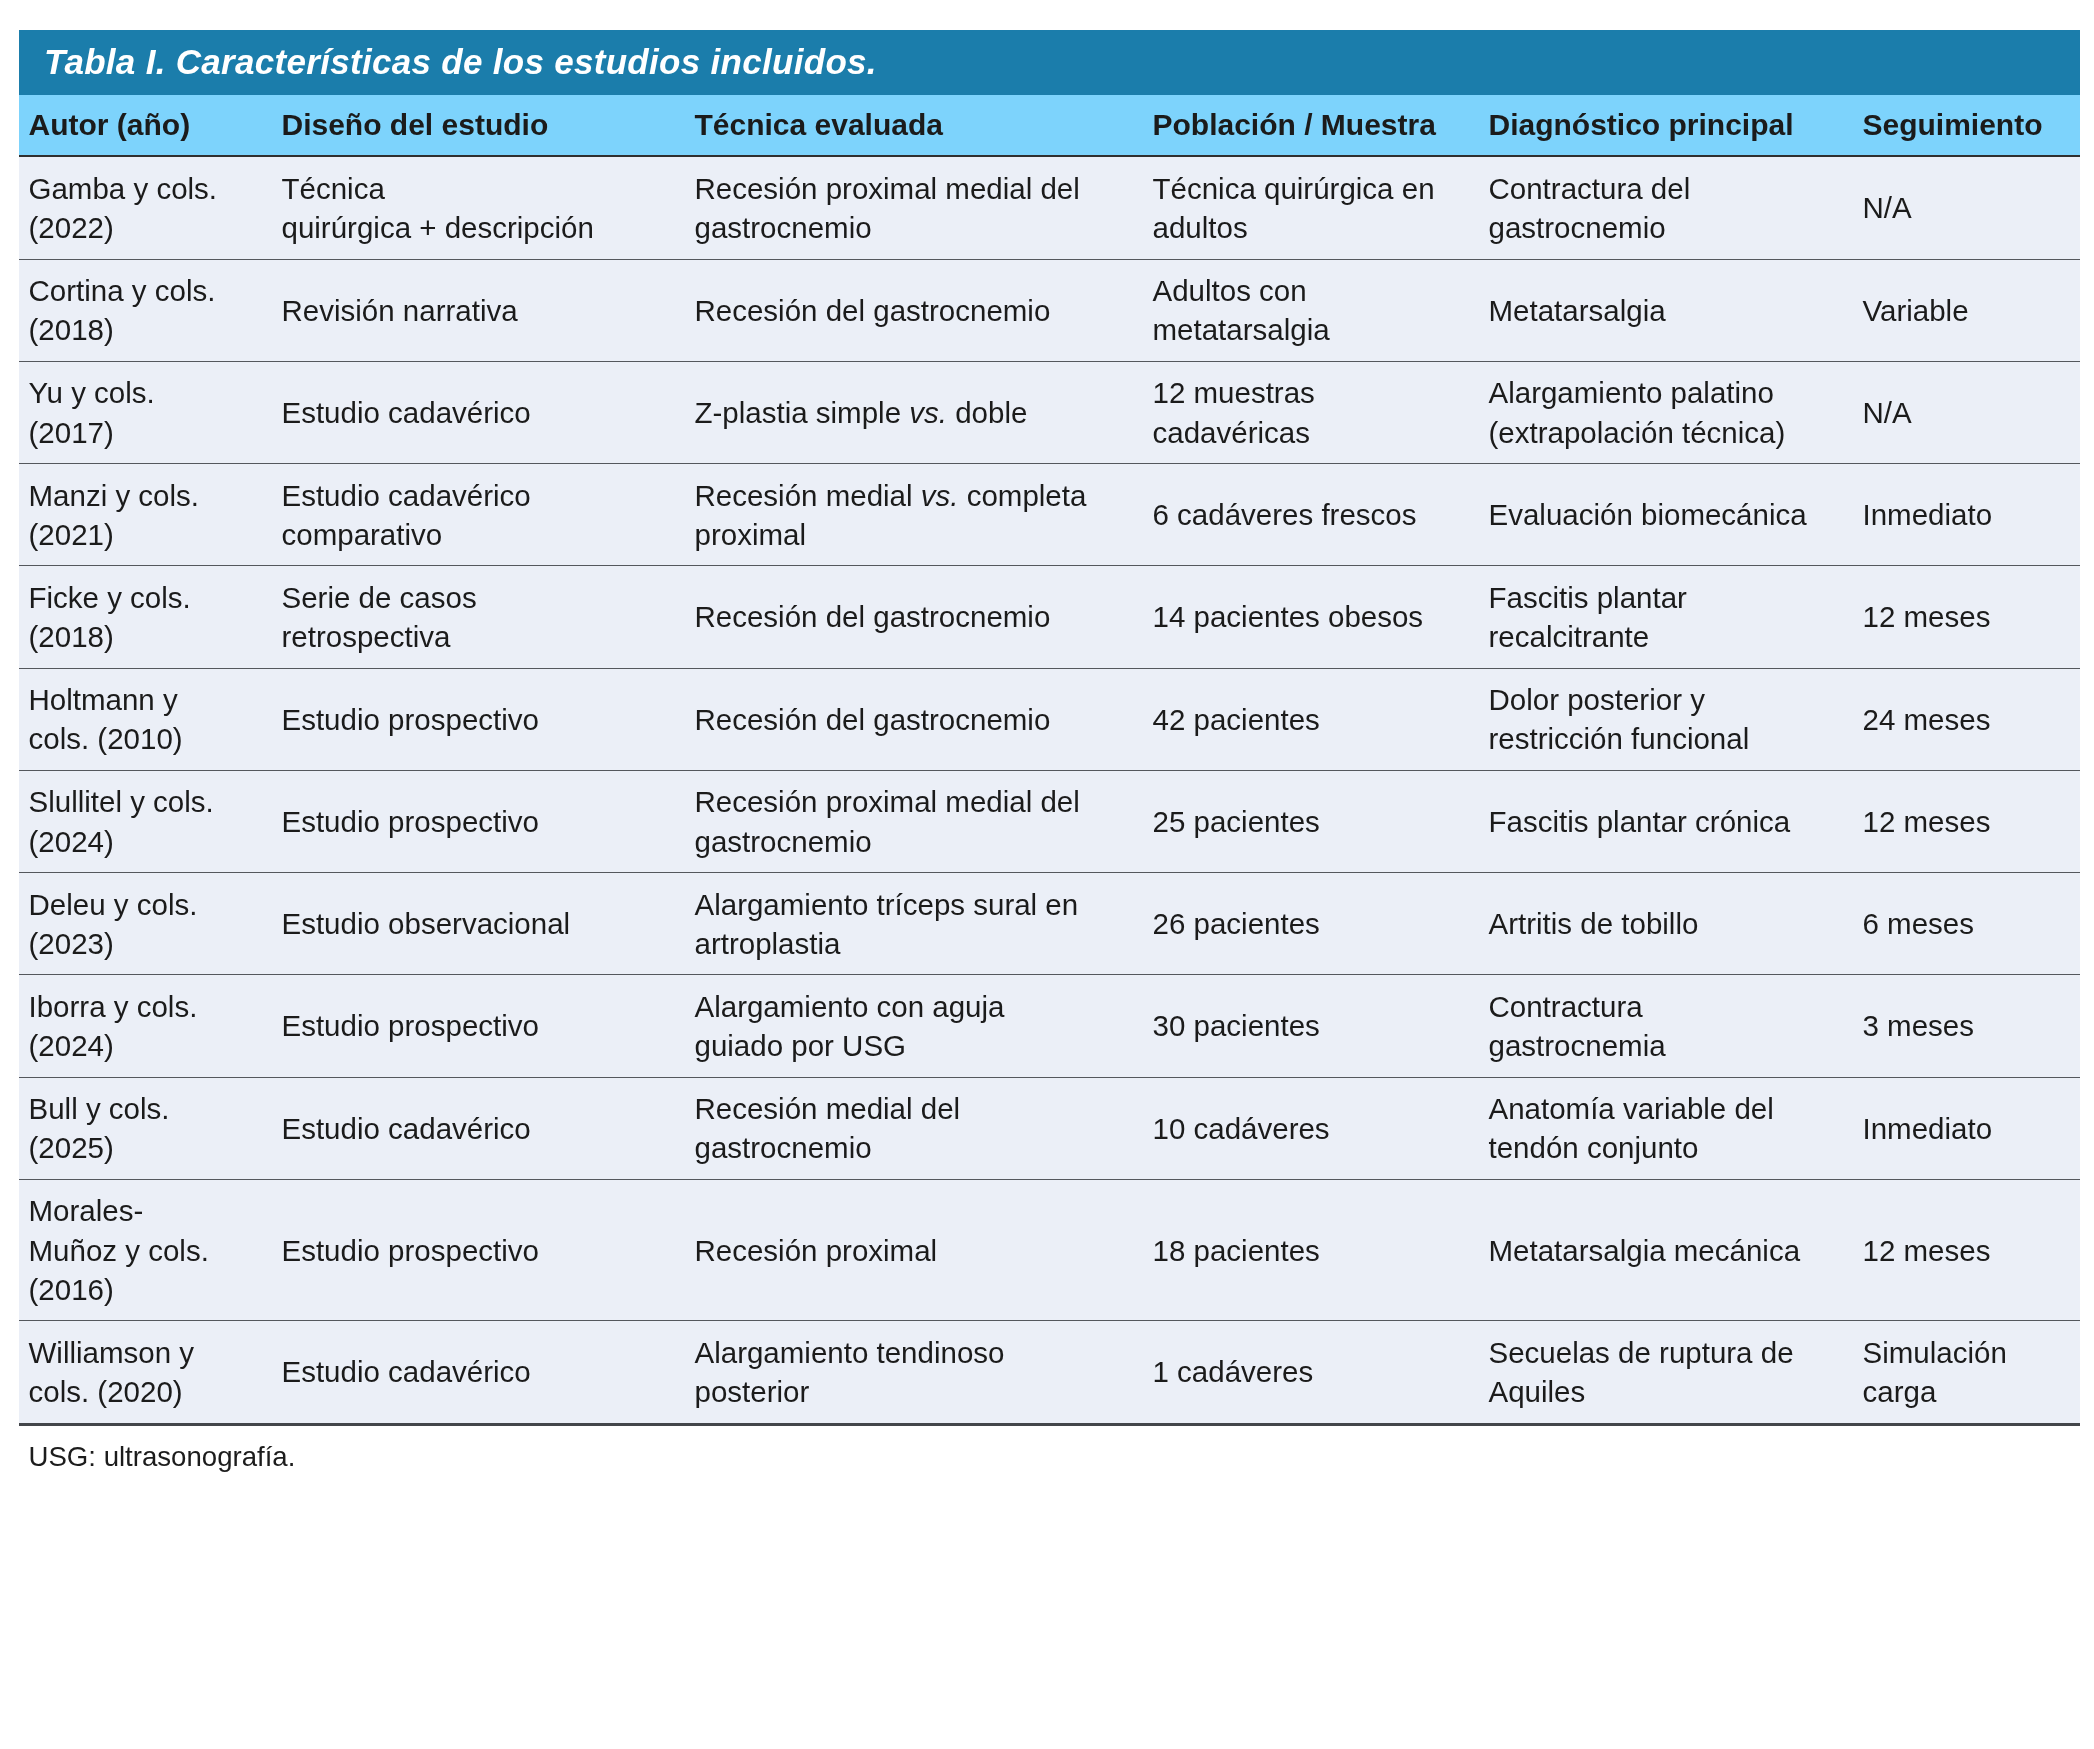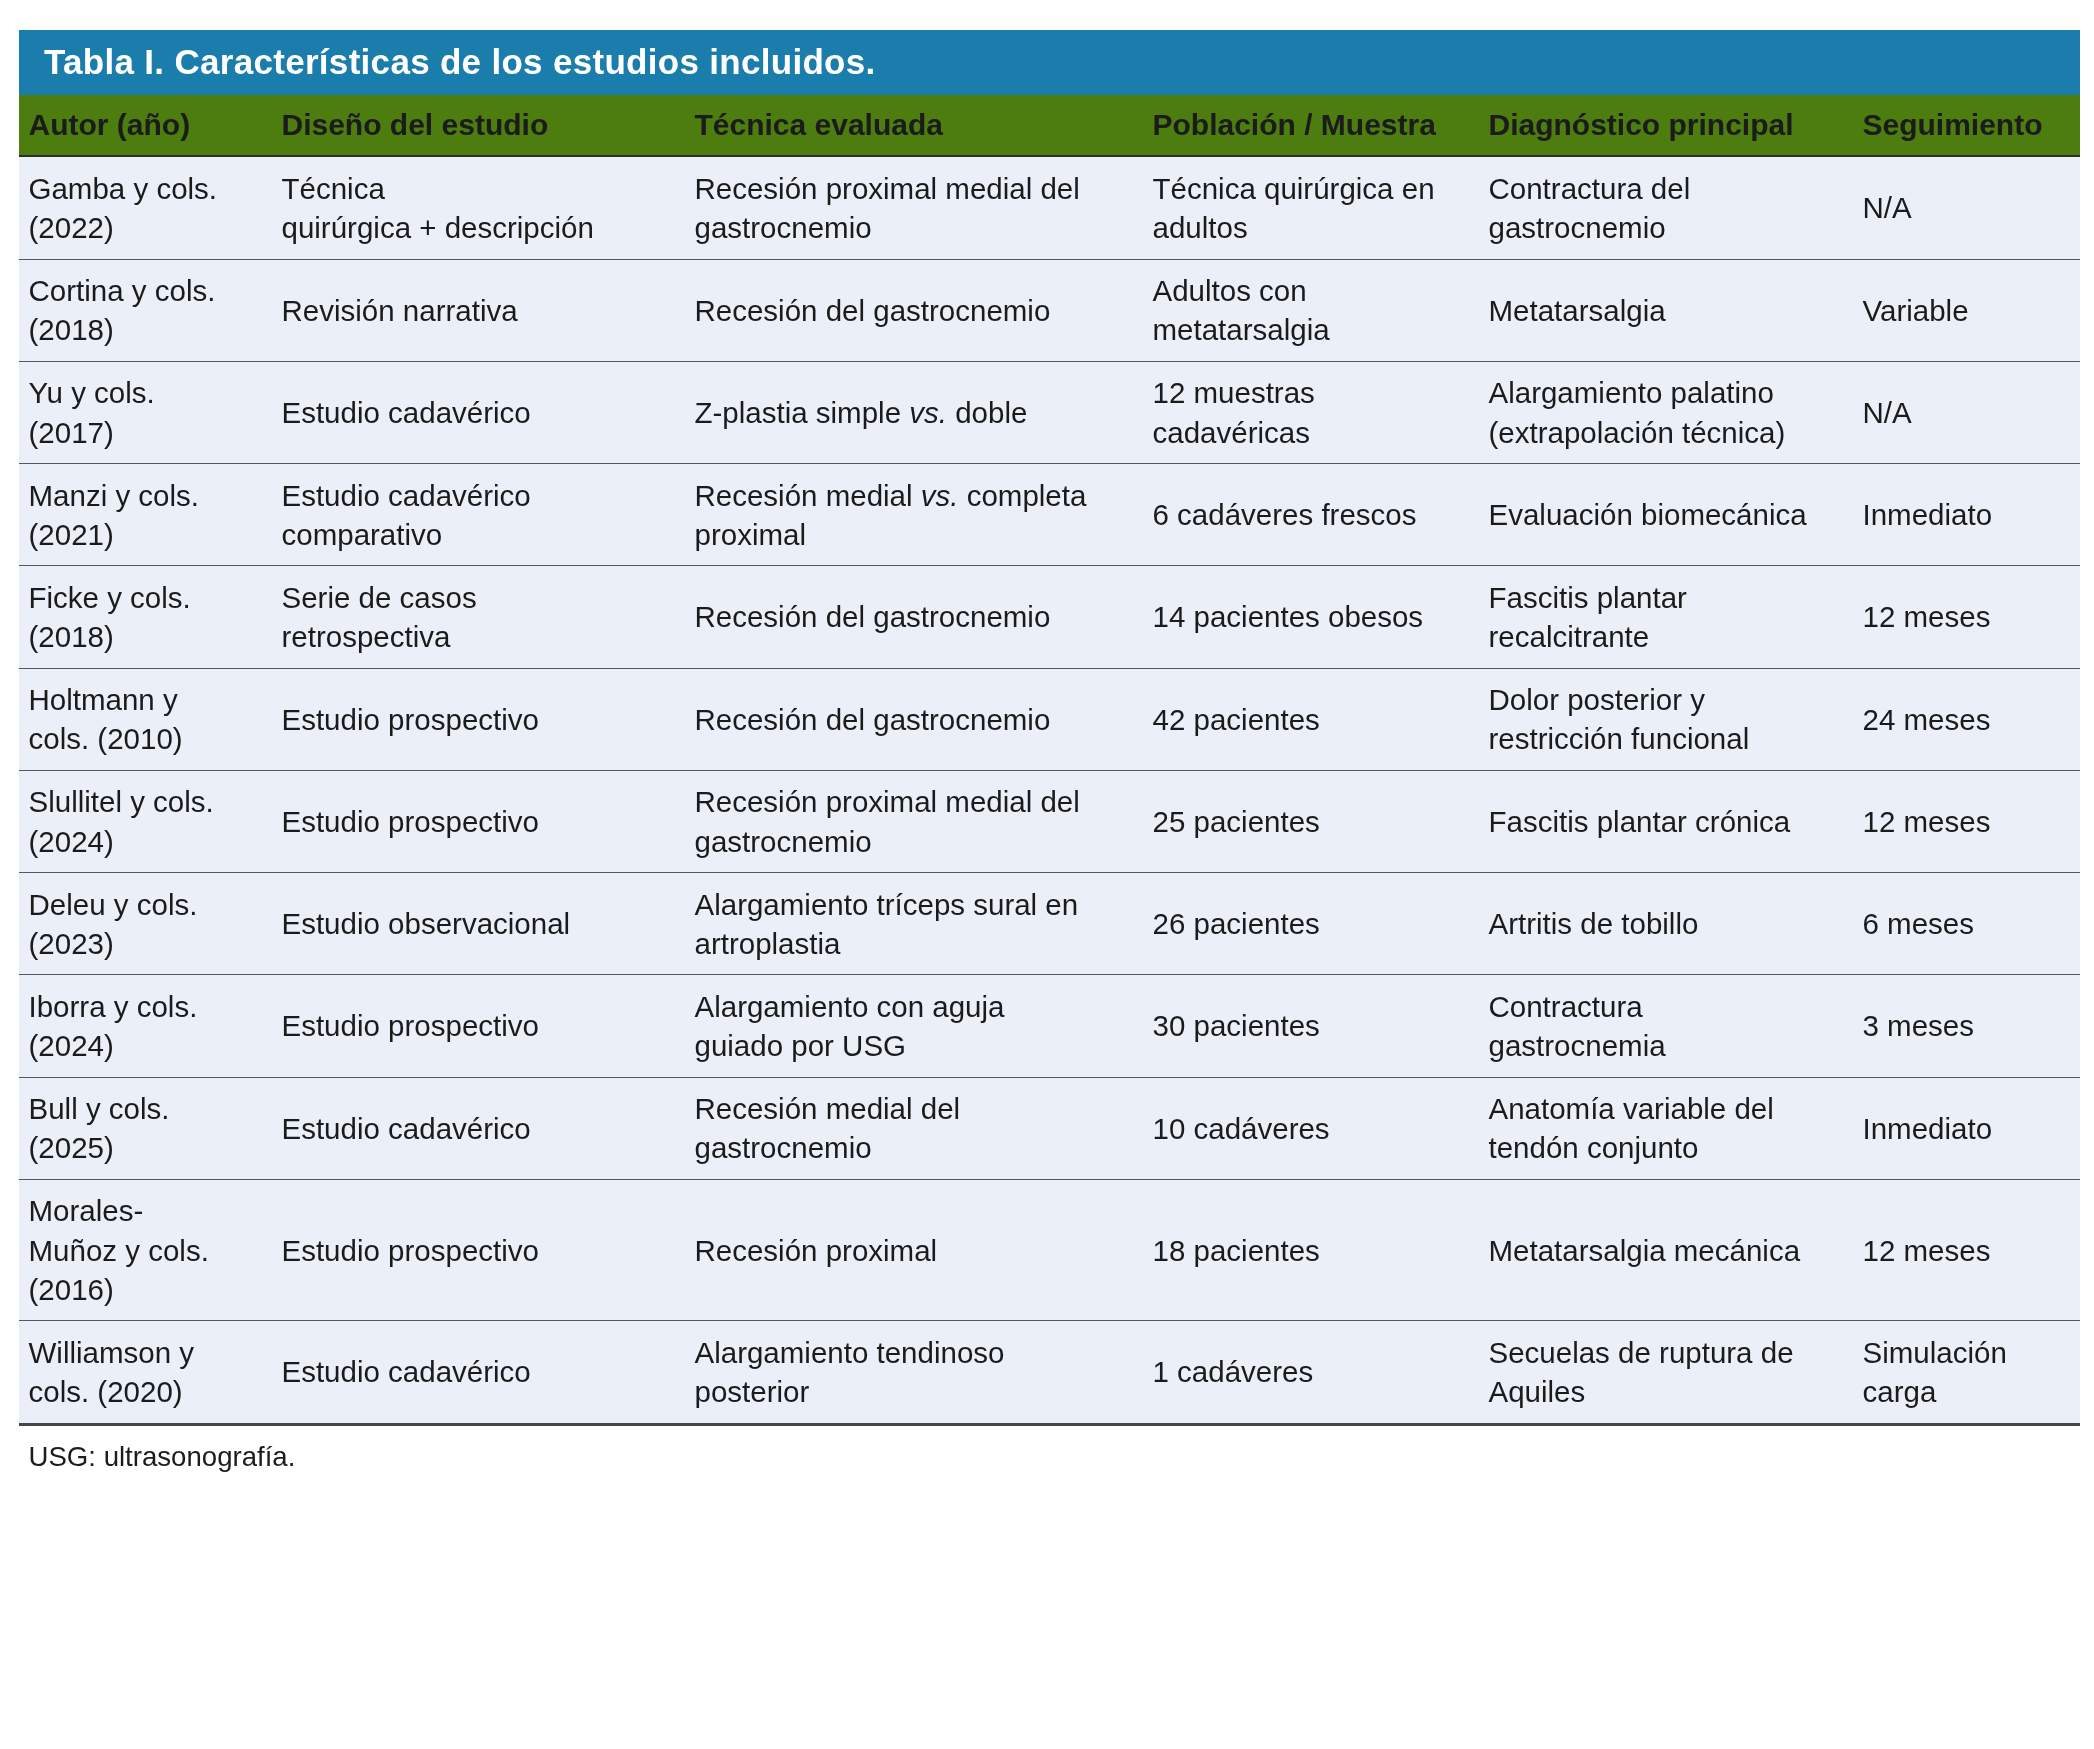--- a/index.html
+++ b/index.html
@@ -23,29 +23,30 @@
     width: 2061px;
   }
   .title-bar {
     background: #1b7dab;
     color: #ffffff;
     font-size: 35px;
     font-weight: bold;
     padding: 12.4px 19px 12.4px 25px;
     letter-spacing: 0.3px;
     box-sizing: border-box;
+    font-style: italic;
   }
   table.studies {
     width: 2061px;
     border-collapse: collapse;
     table-layout: fixed;
     font-size: 29.5px;
   }
   table.studies th {
-    background: #4d7c0f;
+    background: #7dd3fc;
     font-weight: bold;
     text-align: left;
     font-size: 30px;
     padding: 13.3px 7.6px 13.3px 9.5px;
     border-bottom: 2.9px solid #2f2f2f;
     vertical-align: middle;
   }
   table.studies td {
     background: #ebeff7;
     padding: 11.4px 7.6px 11.4px 9.5px;

